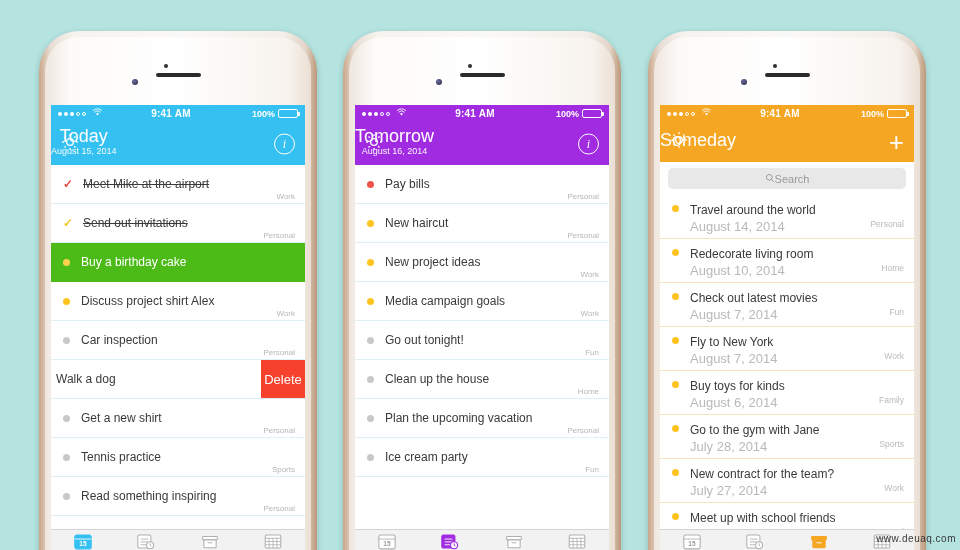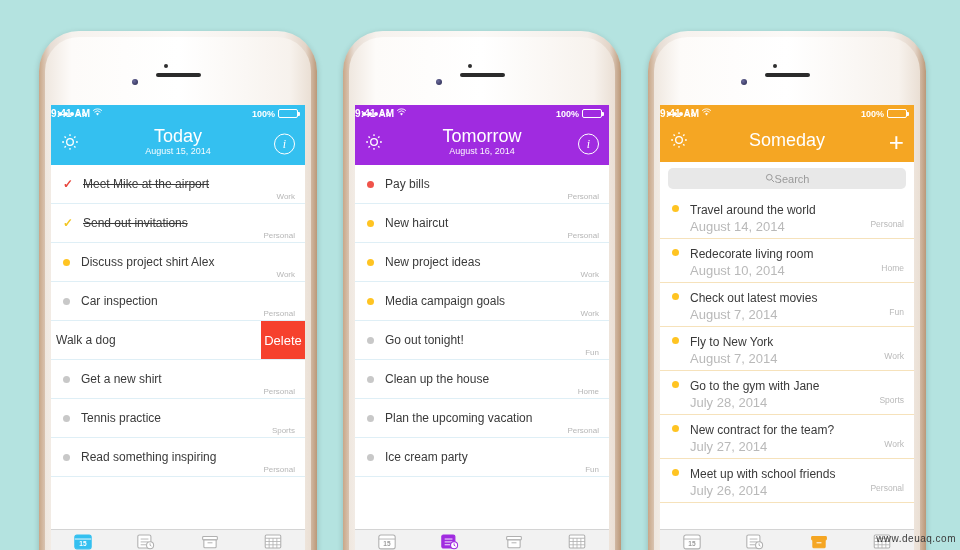--- a/index.html
+++ b/index.html
@@ -50,35 +50,35 @@
 
   
   .statusbar{
     height:17px;display:flex;align-items:center;
     padding:0 7px;color:#fff;font-size:10px;position:relative;
   }
   .sig{display:flex;align-items:center;gap:2px;}
   .sig i{width:4px;height:4px;border-radius:50%;background:#fff;display:block;}
   .sig i.off{background:transparent;border:1px solid #fff;width:2px;height:2px;}
   .wifi{margin-left:6px;display:inline-block;font-size:10px;line-height:1;}
-  .clock{position:absolute;left:0;right:14px;text-align:left;font-size:10px;font-weight:bold;letter-spacing:.2px;}
+  .clock{position:absolute;left:0;right:14px;text-align:center;font-size:10px;font-weight:bold;letter-spacing:.2px;}
   .batt{margin-left:auto;display:flex;align-items:center;gap:3px;font-size:9px;font-weight:bold;}
   .batt .shell{
     width:20px;height:9px;border:1px solid #fff;border-radius:2px;position:relative;
     box-sizing:border-box;padding:1px;
   }
   .batt .shell::after{
     content:"";position:absolute;right:-3px;top:2px;width:2px;height:4px;
     background:#fff;border-radius:0 1px 1px 0;
   }
   .batt .fill{height:100%;background:#fff;border-radius:1px;}
 
   
   .navbar{
-    position:relative;display:flex;align-items:center;justify-content:center;
+    position:relative;display:flex;align-items:center;
     color:#fff;padding:4px 0 23px;
   }
   .nav-title{font-size:18px;line-height:20px;font-weight:400;text-align:center;}
   .nav-sub{font-size:9px;line-height:11px;text-align:center;opacity:.95;}
   .nav-left{position:absolute;left:9px;top:50%;transform:translateY(-50%);}
   .nav-right{position:absolute;right:10px;top:50%;transform:translateY(-50%);}
   .icon-info{
     width:19px;height:19px;border:1.4px solid #fff;border-radius:50%;
     color:#fff;font-size:12px;font-style:italic;font-family:"Liberation Serif",serif;
     display:flex;align-items:center;justify-content:center;line-height:1;
@@ -199,20 +199,24 @@
             <div class="row done">
               <span class="check" style="color:#e8453c">✓</span>
               <span class="title">Meet Mike at the airport</span>
               <span class="cat">Work</span>
             </div>
             <div class="row done">
               <span class="check" style="color:#f2c522">✓</span>
               <span class="title">Send out invitations</span>
               <span class="cat">Personal</span>
             </div>
+            <div class="row hl">
+              <span class="dot"></span>
+              <span class="title">Buy a birthday cake</span>
+            </div>
             <div class="row">
               <span class="dot" style="background:#ffc422"></span>
               <span class="title">Discuss project shirt Alex</span>
               <span class="cat">Work</span>
             </div>
             <div class="row">
               <span class="dot" style="background:#c8c8c8"></span>
               <span class="title">Car inspection</span>
               <span class="cat">Personal</span>
             </div>
@@ -480,20 +484,27 @@
             </div>
             <div class="row2">
               <span class="dot" style="background:#ffc422"></span>
               <span class="body"><span class="title">Fly to New York</span><span class="meta">
                   <span class="date">August 7, 2014</span>
                   <span class="cat2">Work</span>
                 </span></span>
             </div>
             <div class="row2">
               <span class="dot" style="background:#ffc422"></span>
+              <span class="body"><span class="title">Buy toys for kinds</span><span class="meta">
+                  <span class="date">August 6, 2014</span>
+                  <span class="cat2">Family</span>
+                </span></span>
+            </div>
+            <div class="row2">
+              <span class="dot" style="background:#ffc422"></span>
               <span class="body"><span class="title">Go to the gym with Jane</span><span class="meta">
                   <span class="date">July 28, 2014</span>
                   <span class="cat2">Sports</span>
                 </span></span>
             </div>
             <div class="row2">
               <span class="dot" style="background:#ffc422"></span>
               <span class="body"><span class="title">New contract for the team?</span><span class="meta">
                   <span class="date">July 27, 2014</span>
                   <span class="cat2">Work</span>

